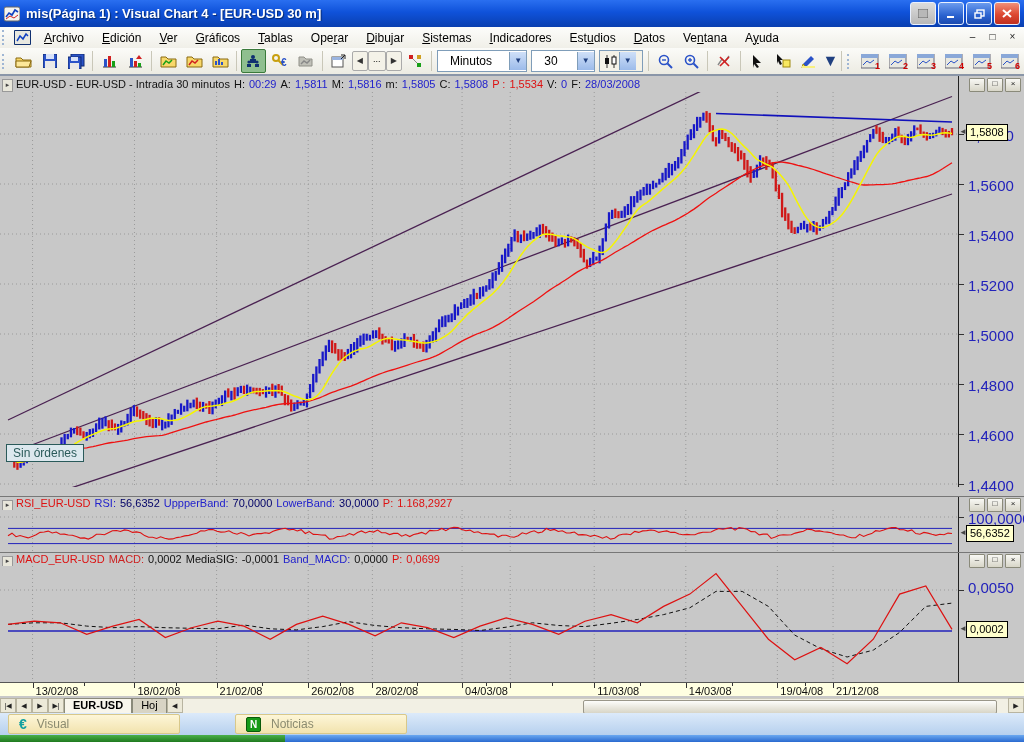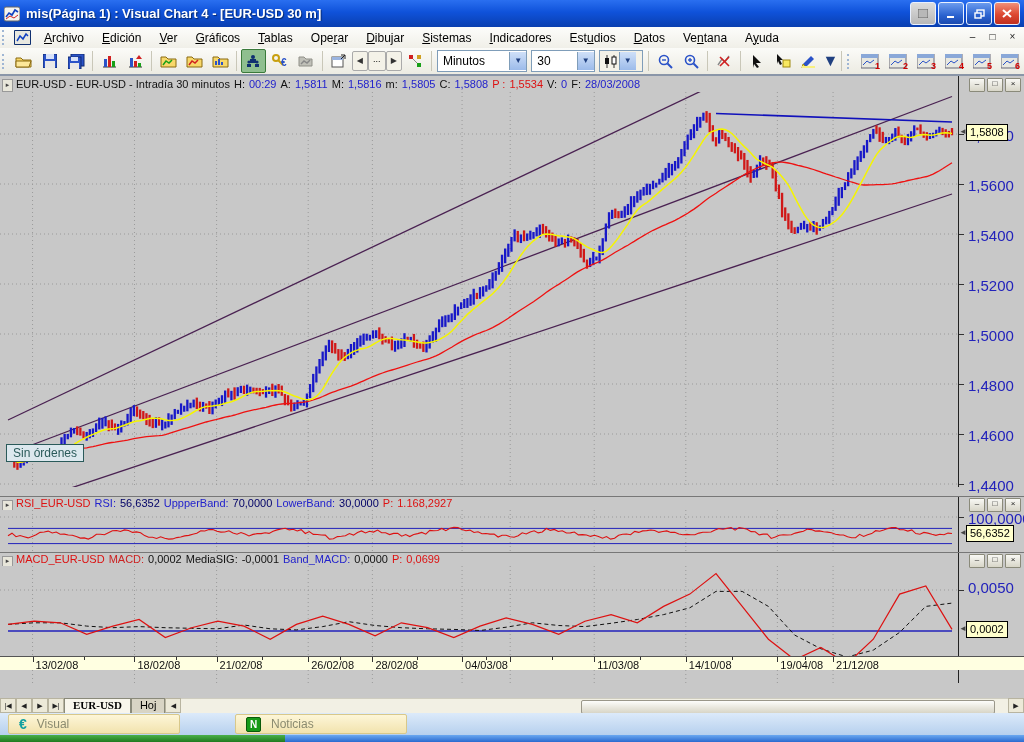--- a/index.html
+++ b/index.html
@@ -20,21 +20,21 @@
   .menu-item{padding:2px 9px;cursor:default;}
   .menu-item u{text-decoration:underline;}
   #menu-child-controls{margin-left:auto;display:flex;}
   .mcc{width:17px;height:15px;font-size:10px;line-height:14px;text-align:center;color:#222;margin-right:3px;}
   
   #toolbar{left:0;top:48px;width:1024px;height:28px;background:linear-gradient(#fbfbf8,#ecebe2);display:flex;align-items:center;border-bottom:2px solid #8a96a8;box-sizing:border-box;}
   .tib{width:23px;height:22px;display:flex;align-items:center;justify-content:center;border:1px solid transparent;border-radius:2px;margin:0 1px;}
   .tib.pressed-green{background:#8fbf8f;border-color:#3a7a3a;}
   .tsep{width:1px;height:20px;background:#c9c7b8;margin:0 3px;}
   .combo{height:20px;background:#fff;border:1px solid #7f9db9;display:flex;align-items:center;font-size:12px;margin:0 2px;}
-  .combo .cval{padding:0 5px;flex:1;white-space:nowrap;}
+  .combo .cval{padding:0 12px;flex:1;white-space:nowrap;}
   .combo .carr{width:16px;height:18px;background:linear-gradient(#cfe0f8,#9cbbea);border-left:1px solid #7f9db9;color:#204080;font-size:8px;line-height:18px;text-align:center;}
   .ellip{width:16px;height:18px;border:1px solid #aaa;background:#f4f2e8;font-size:9px;line-height:14px;text-align:center;border-radius:2px;}
   .navt{width:15px;height:18px;border:1px solid #aaa;background:#f4f2e8;font-size:8px;line-height:17px;text-align:center;border-radius:2px;color:#333;}
   .tmplb{width:24px;height:22px;border:1px solid transparent;border-radius:2px;margin:0 1px;position:relative;display:flex;align-items:center;justify-content:center;}
   .tmplb .num{position:absolute;right:2px;bottom:1px;color:#d00000;font-size:9px;font-weight:bold;}
   
   #chartwrap{left:0;top:76px;width:1024px;height:622px;background:#c8c8c8;}
   .panel{left:0;width:1024px;background:#c8c8c8;}
   .phead{position:absolute;left:16px;top:2px;font-size:11px;white-space:nowrap;}
   .phead span{margin-right:4px;}
@@ -42,28 +42,28 @@
   .paxis{position:absolute;left:958px;width:66px;top:0;border-left:1px solid #222;box-sizing:border-box;}
   .tick-label{position:absolute;left:9px;color:#2222bb;font-size:15px;white-space:nowrap;}
   .tick-mark{position:absolute;left:0px;width:5px;height:1px;background:#333;}
   .curbox{position:absolute;left:7px;height:15px;background:#ffffcc;border:1px solid #000;font-size:11px;padding:0 3px;line-height:15px;color:#000;white-space:nowrap;}
   .curarr{position:absolute;left:0px;font-size:8px;color:#444;}
   .minis{position:absolute;right:3px;top:2px;display:flex;z-index:5;}
   .mini{width:14px;height:12px;background:linear-gradient(#f8f8f4,#d8d6c8);border:1px solid #8a8a7a;font-size:8px;line-height:10px;text-align:center;margin-left:2px;color:#222;border-radius:1px;}
   .hgrip{position:absolute;left:2px;top:3px;width:9px;height:11px;border:1px solid #999;background:#e8e6da;font-size:7px;line-height:10px;text-align:center;color:#444;}
   #no-orders{left:6px;top:368px;background:#dcE8ee;border:1px solid #2a5a5a;color:#2a5a5a;font-size:12px;padding:1px 6px;}
   
-  #dateaxis{left:0;top:580px;width:1024px;height:14px;background:#ffffe1;border-top:1px solid #555;box-sizing:border-box;}
+  #dateaxis{left:0;top:606px;width:1024px;height:14px;background:#ffffe1;border-top:1px solid #555;box-sizing:border-box;}
   .dlab{position:absolute;top:2px;font-size:11px;color:#111;white-space:nowrap;}
   .dtick{position:absolute;top:0;width:1px;background:#333;}
   
   #tabrow{left:0;top:698px;width:1024px;height:15px;background:#ece9d8;display:flex;align-items:stretch;font-size:11px;}
   .navb{width:14px;border:1px solid #b8b4a0;background:#ece9d8;font-size:7px;text-align:center;line-height:13px;color:#222;}
   .sheet{padding:0 8px;border:1px solid #8a8a7a;border-bottom:none;background:#d8d4c4;line-height:13px;white-space:nowrap;}
-  .sheet.active{background:#f8f6ec;font-weight:bold;font-family:Liberation Serif, serif;}
+  .sheet.active{background:#f8f6ec;font-weight:bold;}
   #hscroll{flex:1;position:relative;background:#f2f0e4;border-top:1px solid #cfcdc0;}
   #hthumb{position:absolute;left:400px;top:1px;width:412px;height:12px;background:linear-gradient(#fdfdfb,#d8d5c6);border:1px solid #9a978a;border-radius:2px;}
   
   #statusbar{left:0;top:713px;width:1024px;height:22px;background:linear-gradient(#dceafa,#b6d0ee);display:flex;align-items:center;}
   .dockbtn{height:18px;margin-left:8px;background:linear-gradient(#fdf6d8,#f2e3ae);border:1px solid #d8c88a;border-radius:2px;display:flex;align-items:center;padding:0 10px;width:150px;}
   .dockbtn .lbl{color:#8b8b70;font-size:12px;margin-left:10px;}
   #euro-glyph{color:#12a0a0;font-weight:bold;font-size:14px;}
   #news-glyph{width:13px;height:13px;background:#189a18;border:1px solid #0a5a0a;color:#fff;font-size:10px;font-weight:bold;text-align:center;line-height:13px;border-radius:2px;}
   #bottomstrip{left:0;top:735px;width:1024px;height:7px;background:#2a6ad0;}
   #bottomstrip .green{position:absolute;left:0;top:0;width:285px;height:7px;background:linear-gradient(#4ab04a,#1f7a1f);}
@@ -805,21 +805,21 @@
         <div class="dtick" style="left: 462.064px; height: 5px;"></div>
         <div class="dlab" style="left: 465.064px;">04/03/08</div>
         <div class="dtick" style="left: 486.136px; height: 3px;"></div>
         <div class="dtick" style="left: 510.208px; height: 5px;"></div>
         <div class="dlab" style="left: 513.208px; margin-top: 46px;">06/03/08</div>
         <div class="dtick" style="left: 552.216px; height: 3px;"></div>
         <div class="dtick" style="left: 594.224px; height: 5px;"></div>
         <div class="dlab" style="left: 597.224px;">11/03/08</div>
         <div class="dtick" style="left: 640.008px; height: 3px;"></div>
         <div class="dtick" style="left: 685.792px; height: 5px;"></div>
-        <div class="dlab" style="left: 688.792px;">14/10/08</div>
+        <div class="dlab" style="left: 688.792px;">14/03/08</div>
         <div class="dtick" style="left: 731.576px; height: 3px;"></div>
         <div class="dtick" style="left: 777.36px; height: 5px;"></div>
         <div class="dlab" style="left: 780.36px;">19/04/08</div>
         <div class="dtick" style="left: 805.208px; height: 3px;"></div>
         <div class="dtick" style="left: 833.056px; height: 5px;"></div>
         <div class="dlab" style="left: 836.056px;">21/12/08</div>
       </div>
   </div>
 
   <div id="tabrow" class="abs">

